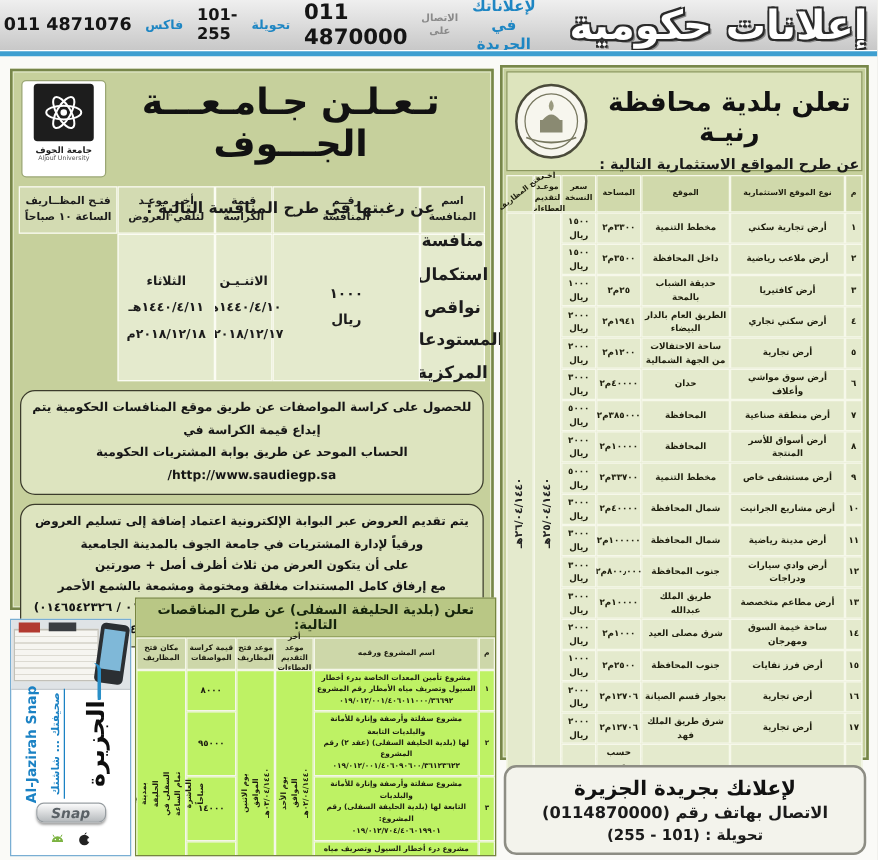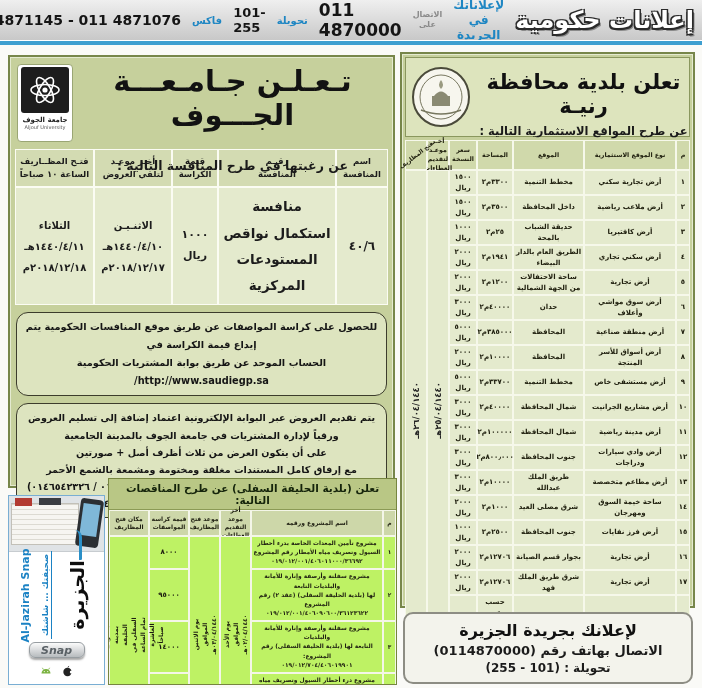--- a/index.html
+++ b/index.html
@@ -4,38 +4,38 @@
 <style>
   html,body{margin:0;padding:0;background:#e9e9e6;}
   *{box-sizing:border-box;}
   #page{position:relative;width:702px;height:688px;background:#fafaf7;overflow:hidden;
         font-family:"DejaVu Sans",sans-serif;}
 
   
   .topbar{position:absolute;left:0;top:0;width:702px;height:40px;
           background:linear-gradient(#efefef,#c8c8c8);}
   .topbar-inner{display:flex;direction:rtl;align-items:center;height:40px;padding:0 8px;gap:11px;}
-  .brand{font-size:24px;font-weight:bold;color:#fff;letter-spacing:1px;white-space:nowrap;
+  .brand{font-size:32px;font-weight:bold;color:#fff;letter-spacing:1px;white-space:nowrap;
          text-shadow:-1.5px -1.5px 0 #2b2b2b,1.5px -1.5px 0 #2b2b2b,-1.5px 1.5px 0 #2b2b2b,
-                     1.5px 1.5px 0 #2b2b2b,2.5px 2.5px 0 #8a8a8a;}
+                     1.5px 1.5px 0 #2b2b2b,2.5px 2.5px 0 #8a8a8a;margin-left:16px;}
   .tagline{color:#1e86c3;font-weight:bold;font-size:12px;line-height:1.25;text-align:center;white-space:pre-line;}
   .call-lbl{color:#8a8a8a;font-size:8px;line-height:1.3;text-align:center;white-space:pre-line;font-weight:bold;}
   .phone{font-size:17px;font-weight:bold;color:#151515;direction:ltr;}
   .mini-lbl{color:#1e86c3;font-size:10px;font-weight:bold;}
   .mini-val{font-size:13px;font-weight:bold;color:#151515;direction:ltr;}
   .fax-val{font-size:14px;font-weight:bold;color:#151515;direction:ltr;white-space:nowrap;}
   .blueline{position:absolute;left:0;top:40px;width:702px;height:5px;background:#3e9fd0;border-top:1px solid #fff;}
 
   
   .greenbox{background:#c6d09c;border:2px solid #77864a;box-shadow:inset 0 0 0 1px #e4ead0;}
 
   
   .jouf{position:absolute;left:8px;top:55px;width:387px;height:433px;padding:5px;}
   .jouf-head{position:relative;height:82px;direction:rtl;}
-  .jouf-logo{position:absolute;left:2px;top:2px;width:56px;height:78px;background:#fff;border-radius:4px;
+  .jouf-logo{position:absolute;left:2px;top:2px;width:68px;height:78px;background:#fff;border-radius:4px;
              padding:2px;text-align:center;border:1px solid #9aa674;}
   .atom-box{width:48px;height:46px;background:#1d1d1d;border-radius:3px;margin:0 auto;
             display:flex;align-items:center;justify-content:center;}
   .jouf-logo .l1{font-size:7px;font-weight:bold;color:#222;margin-top:3px;}
   .jouf-logo .l2{font-size:5px;color:#555;}
   .jouf-title{margin-left:62px;text-align:center;font-size:29px;font-weight:bold;color:#121212;padding-top:2px;}
   .jouf-sub{margin-left:62px;text-align:center;font-size:12.5px;font-weight:bold;color:#1a1a1a;margin-top:26px;}
   .jouf-table{display:grid;direction:rtl;grid-template-columns:52px 118px 46px 78px 79px;
               grid-template-rows:38px 118px;margin:5px 0 0 0;}
   .jcell{background:#e4eacd;border:1px solid #fbfcf3;display:flex;flex-direction:column;align-items:center;
@@ -163,21 +163,20 @@
     <div class="jouf-table">
       <div class="jcell jhead">اسم المنافسة</div>
       <div class="jcell jhead">رقــم
 المنافسة</div>
       <div class="jcell jhead">قيمة
 الكراسة</div>
       <div class="jcell jhead">أخـر موعـد
 لتلقي العروض</div>
       <div class="jcell jhead">فتـح المظــاريف
 الساعة ١٠ صباحاً</div>
-      <div class="jcell j-num">٤٠/٦</div>
       <div class="jcell j-name">منافسة
 استكمال نواقص
 المستودعات
 المركزية</div>
       <div class="jcell j-price">١٠٠٠
 ريال</div>
       <div class="jcell j-date">الاثنـيـن
 ١٤٤٠/٤/١٠هـ
 ٢٠١٨/١٢/١٧م</div>
       <div class="jcell j-date">الثلاثاء

